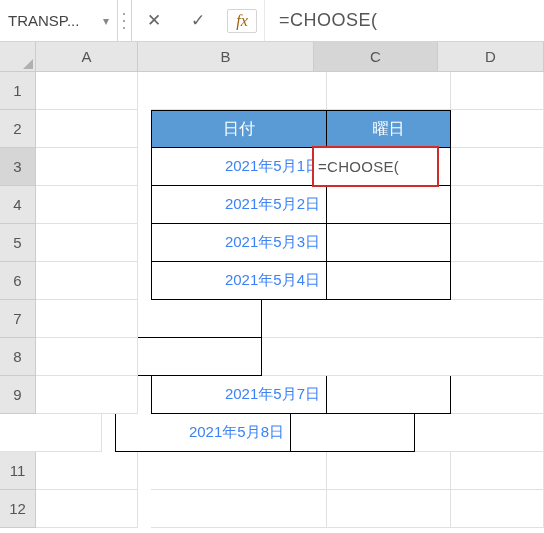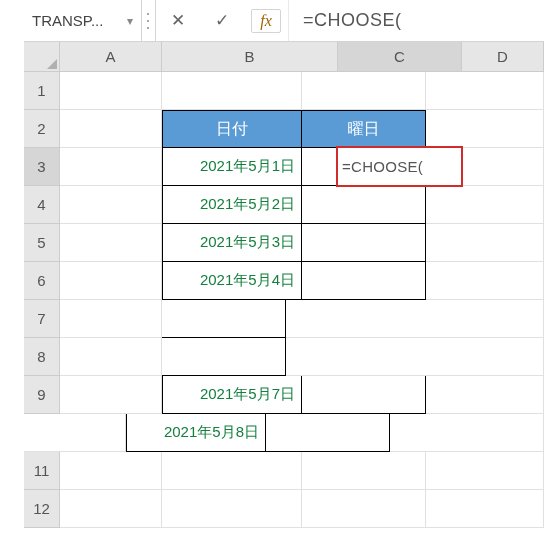--- a/index.html
+++ b/index.html
@@ -8,21 +8,20 @@
     font-size: 14px;
     background: #ffffff;
     color: #333;
     overflow: hidden;
   }
   .container {
     width: 544px;
     height: 533px;
     position: relative;
     background: #fff;
-    padding-left: 24px;
   }
   
   .formula-row {
     display: flex;
     align-items: stretch;
     height: 42px;
     border-bottom: 1px solid #d4d4d4;
     background: #fff;
   }
   .name-box {
@@ -142,26 +141,26 @@
     font-size: 15px;
   }
   .row-h.active { background: #d6d6d6; }
   .cell {
     border-right: 1px solid #e0e0e0;
     border-bottom: 1px solid #e0e0e0;
     display: flex;
     align-items: center;
     padding: 0 6px;
     font-size: 15px;
-    color: #15803d;
+    color: #3b82f6;
     background: #fff;
     overflow: hidden;
   }
   .cA { width: 102px; }
-  .cB { width: 140px; justify-content: flex-end; }
+  .cB { width: 176px; justify-content: flex-end; margin-left: 13px; }
   .cC { width: 124px; }
   .cD { flex: 1; }
   
   .th-cell {
     background: #5B9BD5 !important;
     color: #fff !important;
     justify-content: center !important;
     border-right: 1px solid #000 !important;
     border-bottom: 1px solid #000 !important;
     border-top: 1px solid #000;

